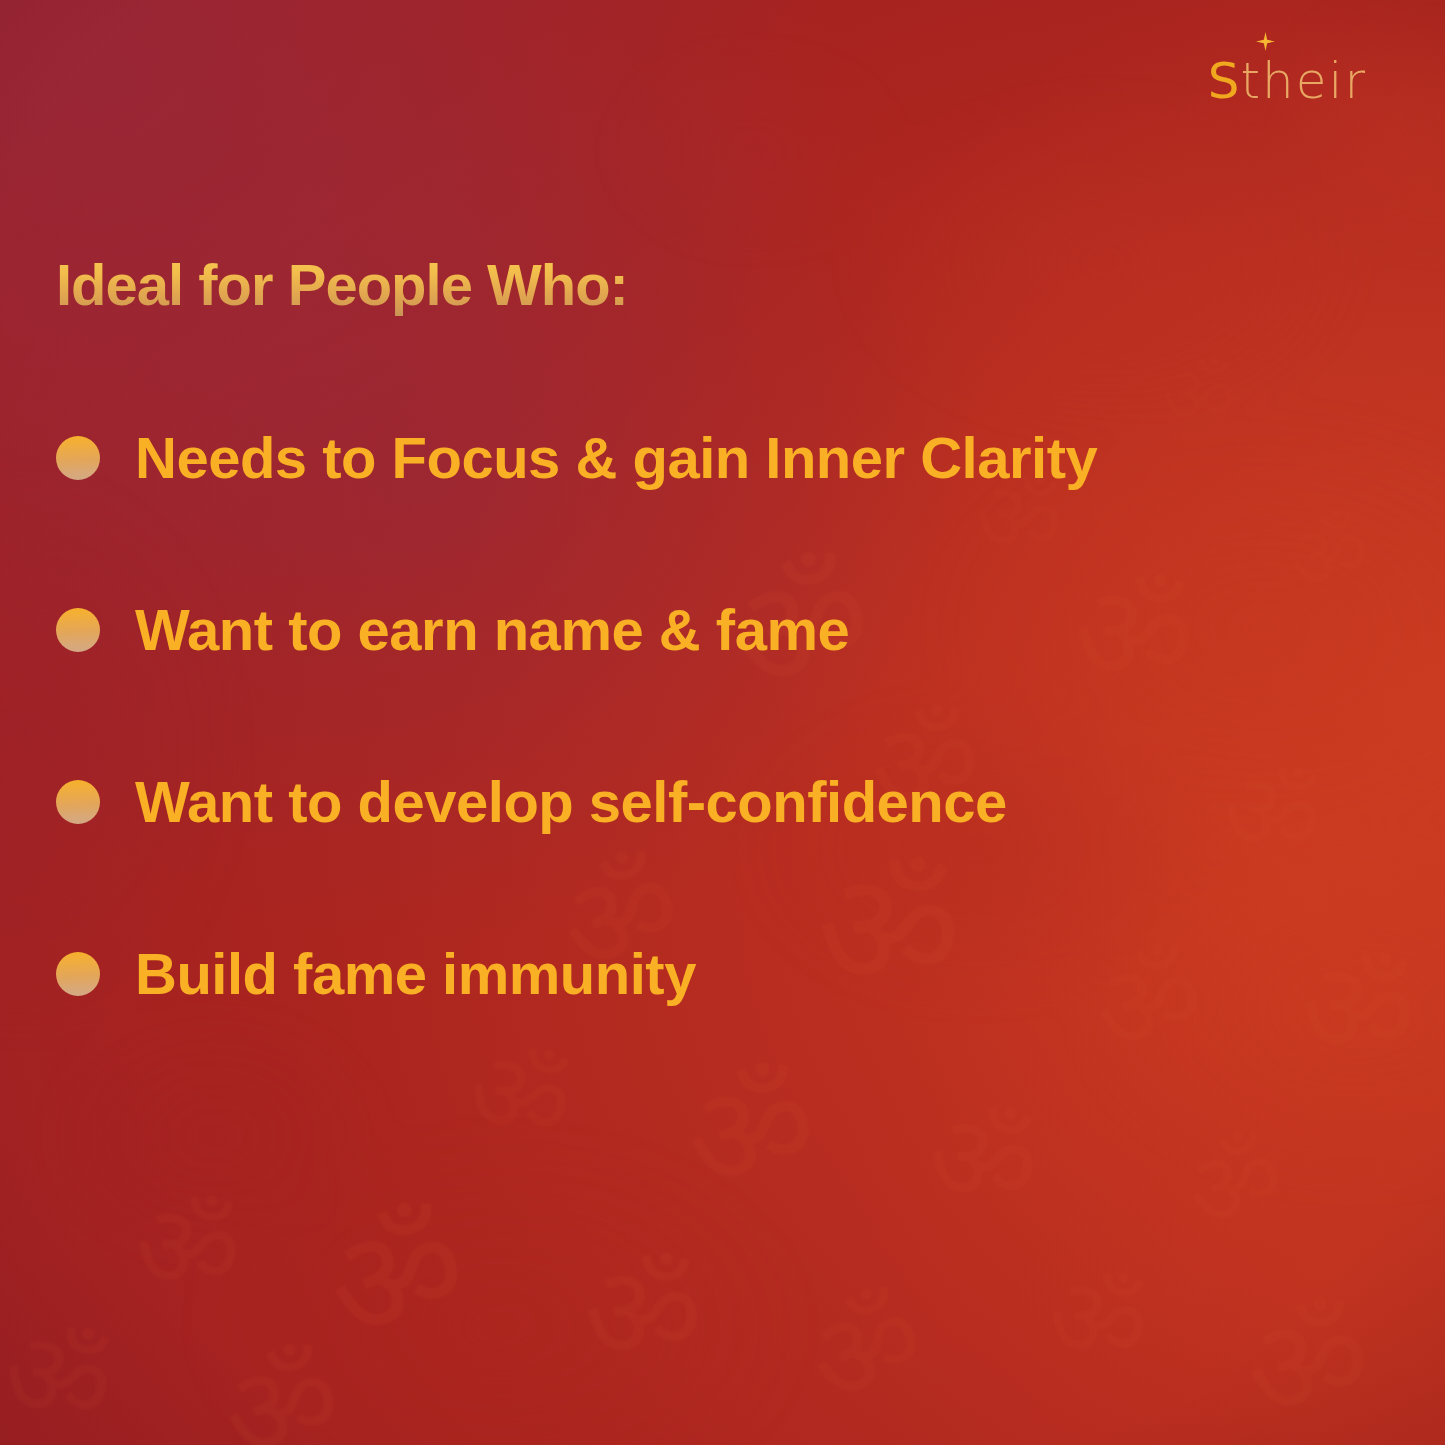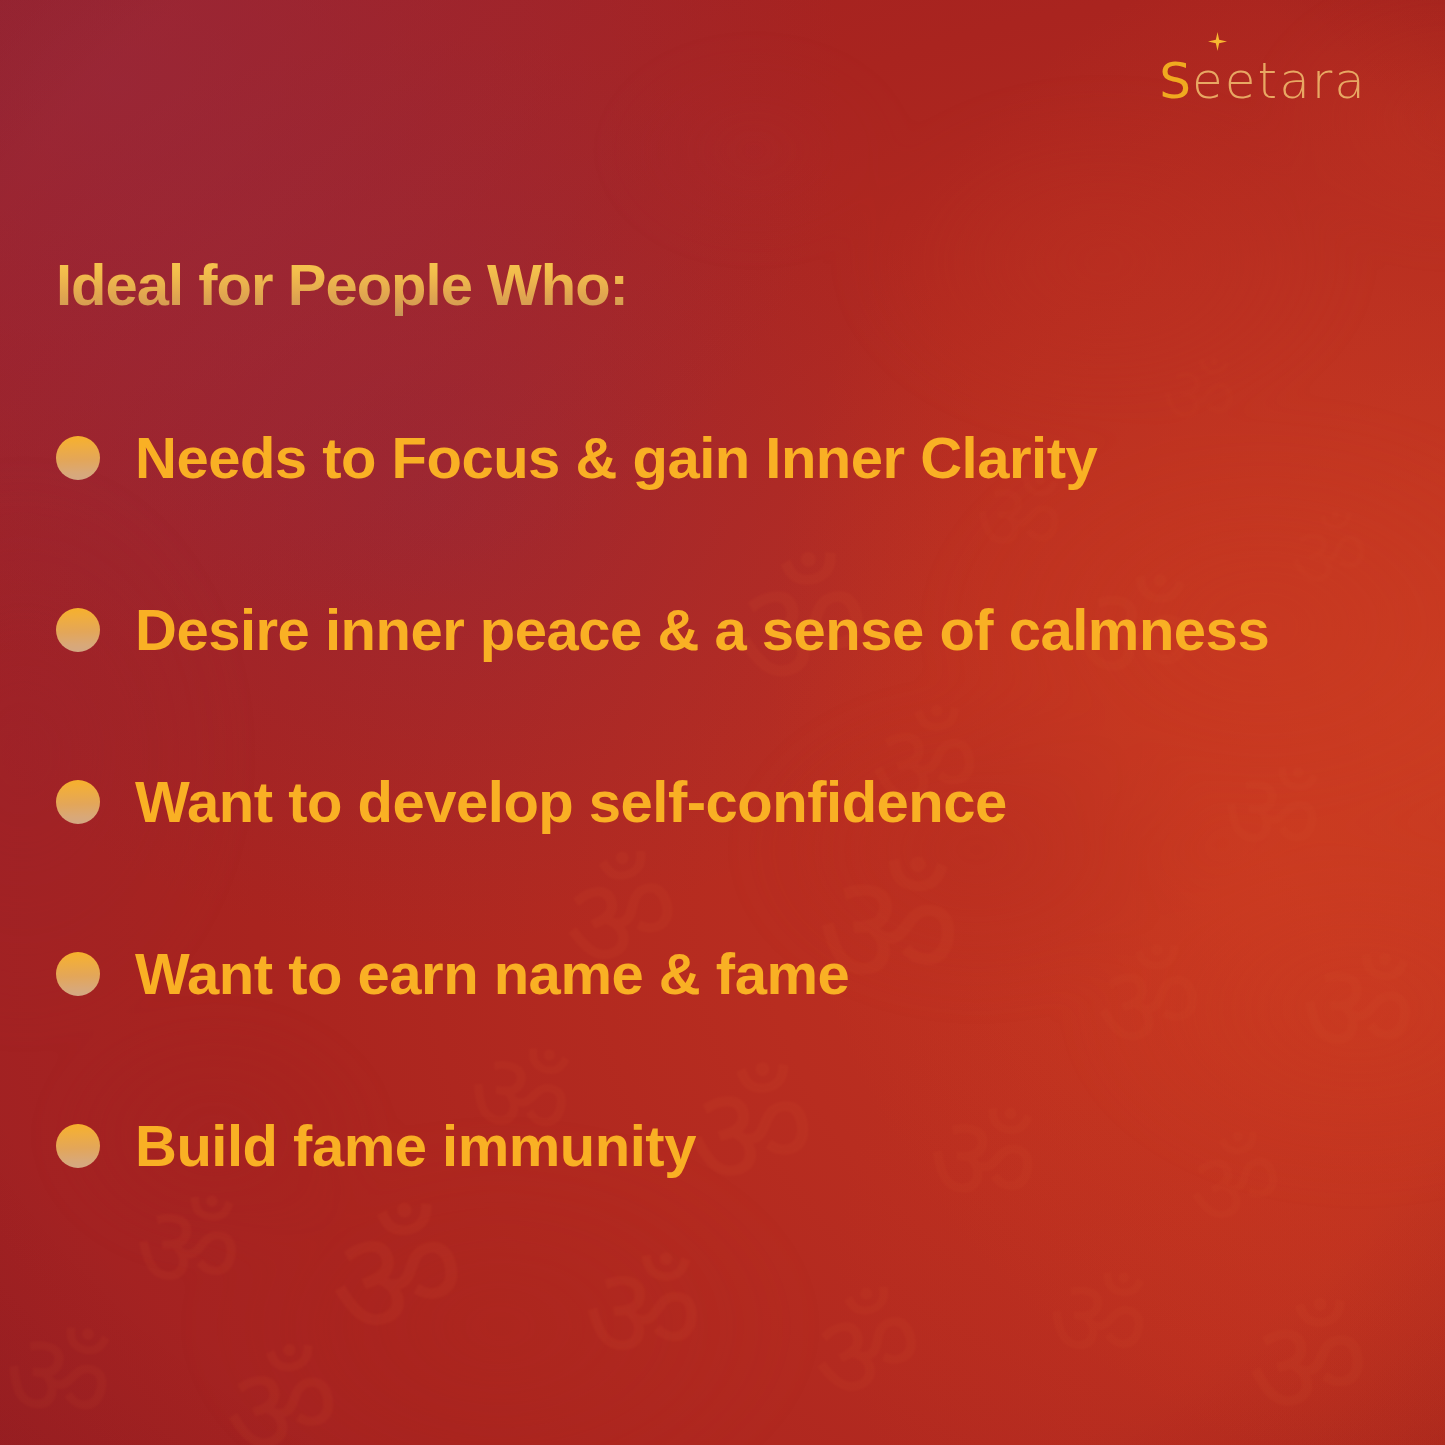--- a/index.html
+++ b/index.html
@@ -190,45 +190,41 @@
       <span class="om" style="left: 70.5%; top: 36%; font-size: 96px; opacity: 0.08; color: rgb(212, 81, 47); transform: translate(-50%, -50%) rotate(11deg);">ॐ</span>
       <span class="om" style="left: 92%; top: 38.5%; font-size: 88px; opacity: 0.08; color: rgb(212, 81, 47); transform: translate(-50%, -50%) rotate(-8deg);">ॐ</span>
       <span class="om" style="left: 83%; top: 27.5%; font-size: 82px; opacity: 0.06; color: rgb(212, 81, 47); transform: translate(-50%, -50%) rotate(6deg);">ॐ</span>
     </div>
 
   <div class="bg-vignette"></div>
 
   <div class="logo">
     <span class="logo-s">S</span>
     <span class="logo-rest">
-      <span>eetara</span>
+      <span>their</span>
       <svg class="logo-spark" viewBox="0 0 24 24" aria-hidden="true">
         <path d="M12 0 L14.1 9.9 L24 12 L14.1 14.1 L12 24 L9.9 14.1 L0 12 L9.9 9.9 Z" fill="currentColor"></path>
       </svg>
     </span>
   </div>
 
   <h1 class="title">Ideal for People Who:</h1>
 
   <div class="bullets" id="bullet-list">
       <div class="bullet-row">
         <span class="dot"></span>
         <span class="bullet-text">Needs to Focus &amp; gain Inner Clarity</span>
       </div>
       <div class="bullet-row">
         <span class="dot"></span>
-        <span class="bullet-text">Desire inner peace &amp; a sense of calmness</span>
+        <span class="bullet-text">Want to earn name &amp; fame</span>
       </div>
       <div class="bullet-row">
         <span class="dot"></span>
         <span class="bullet-text">Want to develop self-confidence</span>
       </div>
       <div class="bullet-row">
         <span class="dot"></span>
-        <span class="bullet-text">Want to earn name &amp; fame</span>
-      </div>
-      <div class="bullet-row">
-        <span class="dot"></span>
         <span class="bullet-text">Build fame immunity</span>
       </div>
     </div>
 
 </div>
 
 </body></html>

